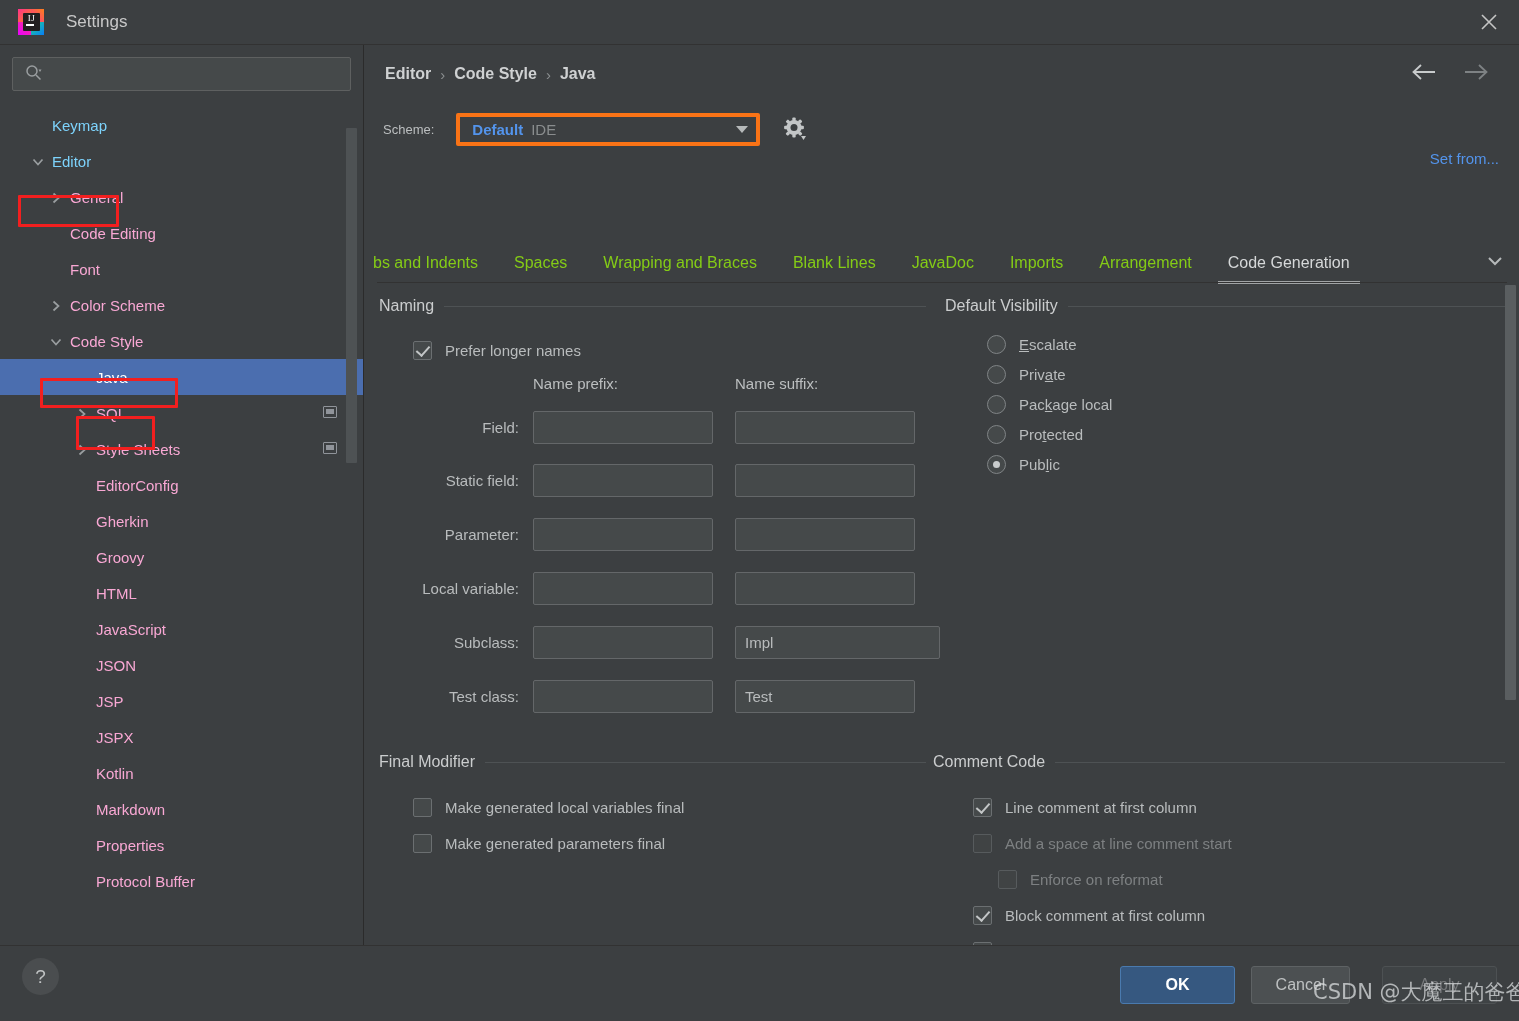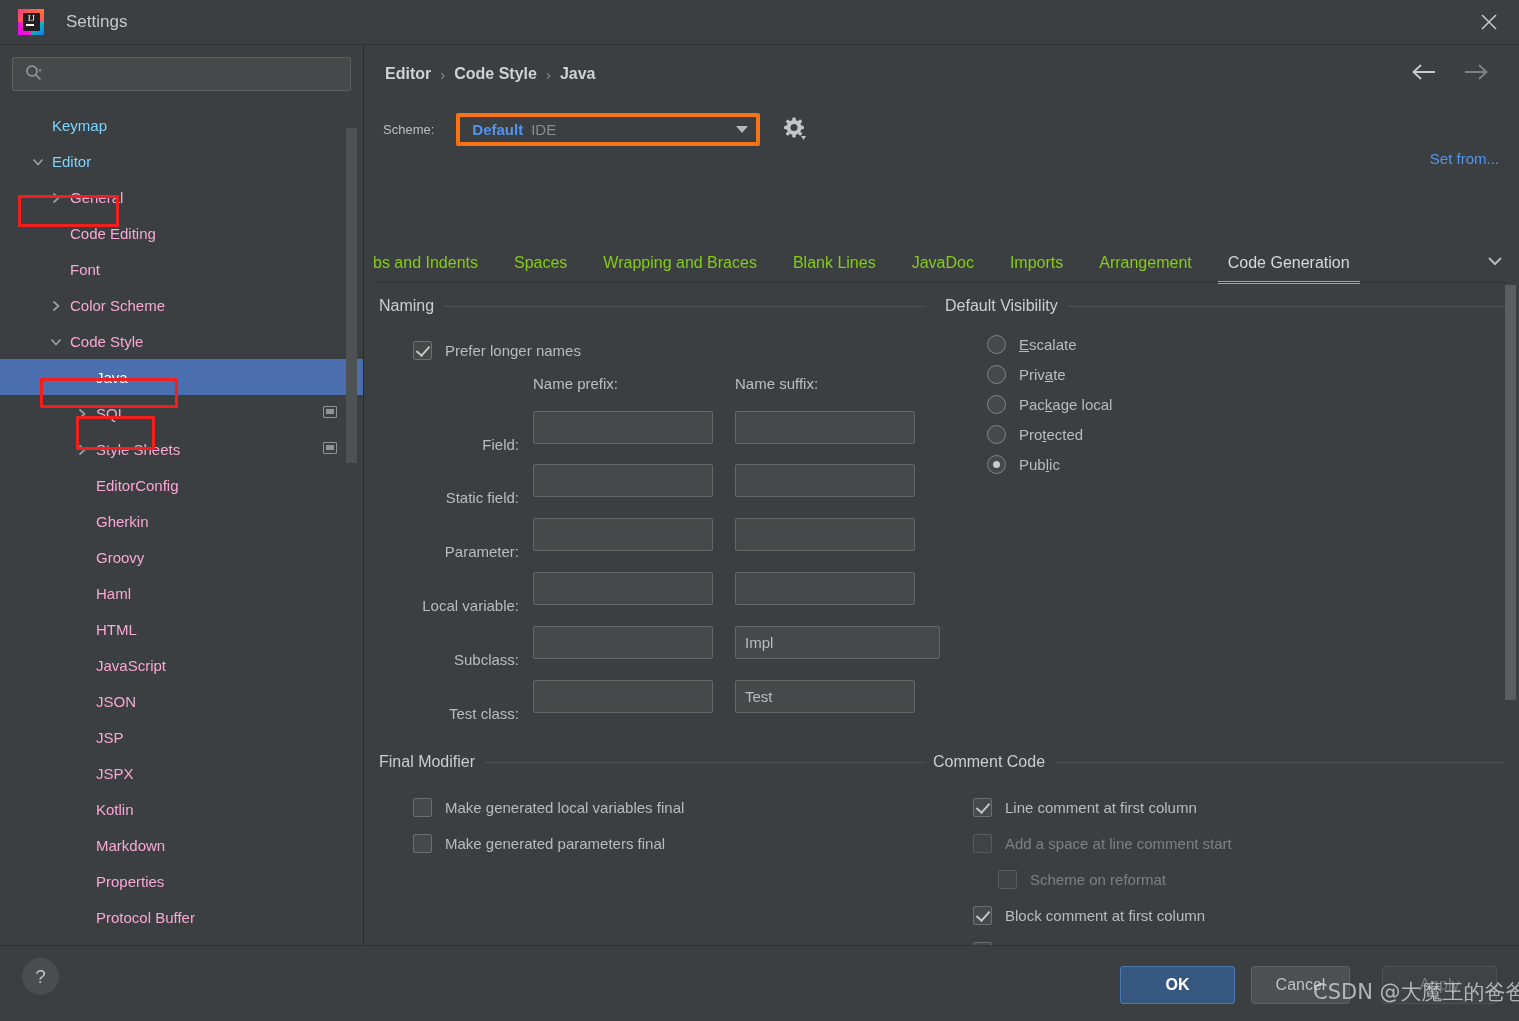--- a/index.html
+++ b/index.html
@@ -159,21 +159,21 @@
     position: absolute; left: 0; top: 238px; width: 1154px; height: 702px;
     overflow: hidden;
   }
   .section-title-row {
     position: absolute; display: flex; align-items: center; gap: 10px;
   }
   .section-title { font-size: 16px; color: #cbcdce; white-space: nowrap; }
   .section-rule { height: 1px; background: #4e5254; }
 
   .form-label {
-    position: absolute; font-size: 15px; color: #b9bcbd; text-align: right; margin-top: 17px;
+    position: absolute; font-size: 15px; color: #b9bcbd; text-align: right;
   }
   .col-head {
     position: absolute; font-size: 15px; color: #bcbfc0;
   }
   .txtfield {
     position: absolute; height: 33px; border: 1px solid #646769;
     background: #45494a; border-radius: 2px; color: #b9bcbd;
     font-size: 15px; font-family: "Liberation Sans", sans-serif;
     padding: 0 9px; outline: none;
   }
@@ -353,24 +353,20 @@
         <span class="arrow" style="margin-left: 74px;"></span>
         <span class="tree-label" style="margin-left: 6px;">EditorConfig</span>
       </div>
       <div class="tree-row">
         <span class="arrow" style="margin-left: 74px;"></span>
         <span class="tree-label" style="margin-left: 6px;">Gherkin</span>
       </div>
       <div class="tree-row">
         <span class="arrow" style="margin-left: 74px;"></span>
         <span class="tree-label" style="margin-left: 6px;">Groovy</span>
-      </div>
-      <div class="tree-row">
-        <span class="arrow" style="margin-left: 74px;"></span>
-        <span class="tree-label" style="margin-left: 6px;">Haml</span>
       </div>
       <div class="tree-row">
         <span class="arrow" style="margin-left: 74px;"></span>
         <span class="tree-label" style="margin-left: 6px;">HTML</span>
       </div>
       <div class="tree-row">
         <span class="arrow" style="margin-left: 74px;"></span>
         <span class="tree-label" style="margin-left: 6px;">JavaScript</span>
       </div>
       <div class="tree-row">
@@ -560,21 +556,21 @@
         <div class="chk-row" style="left: 608px; top: 515px;">
           <span class="chkbox checked"></span>
           <span class="chk-label">Line comment at first column</span>
         </div>
         <div class="chk-row disabled" style="left: 608px; top: 551px;">
           <span class="chkbox"></span>
           <span class="chk-label">Add a space at line comment start</span>
         </div>
         <div class="chk-row disabled" style="left: 633px; top: 587px;">
           <span class="chkbox"></span>
-          <span class="chk-label">Scheme on reformat</span>
+          <span class="chk-label">Enforce on reformat</span>
         </div>
         <div class="chk-row" style="left: 608px; top: 623px;">
           <span class="chkbox checked"></span>
           <span class="chk-label">Block comment at first column</span>
         </div>
         <div class="chk-row" style="left: 608px; top: 659px;">
           <span class="chkbox"></span>
           <span class="chk-label">Add spaces around block comments</span>
         </div>
       </div>

